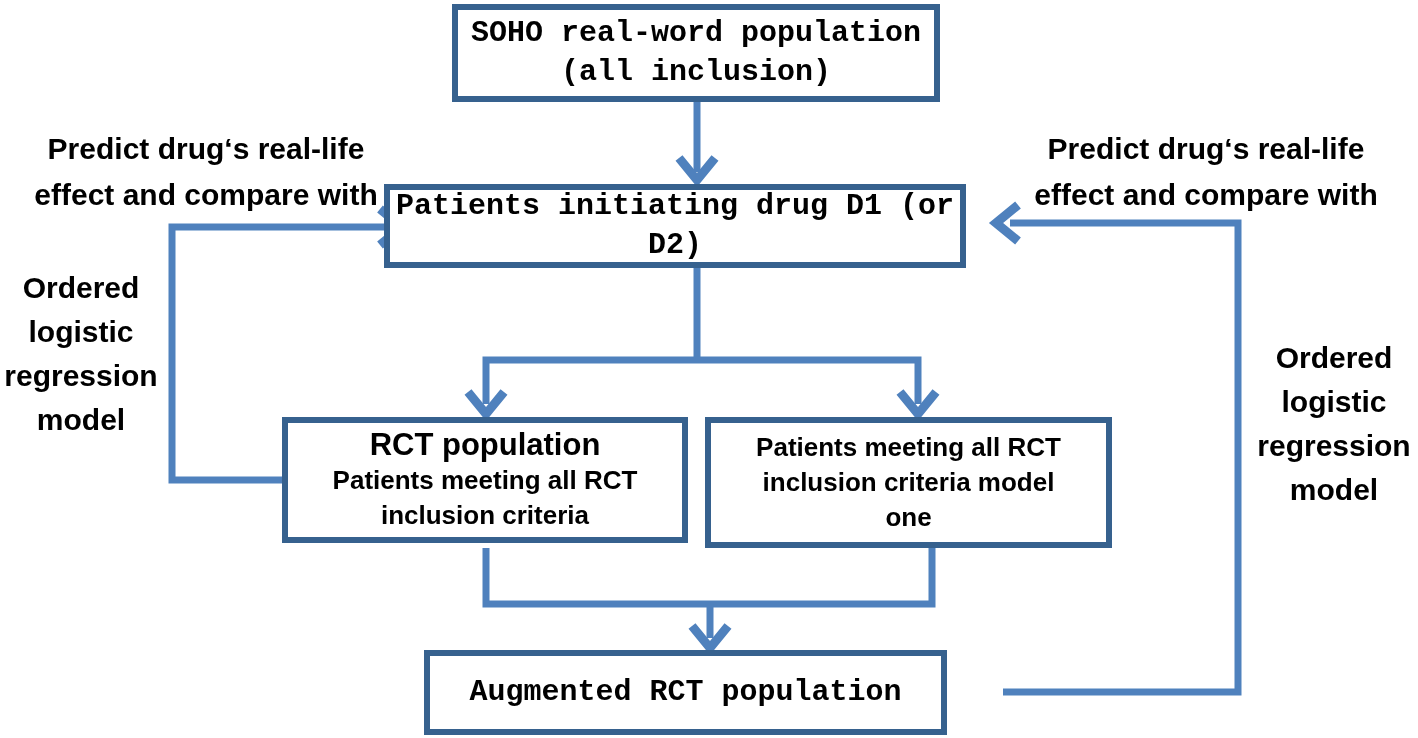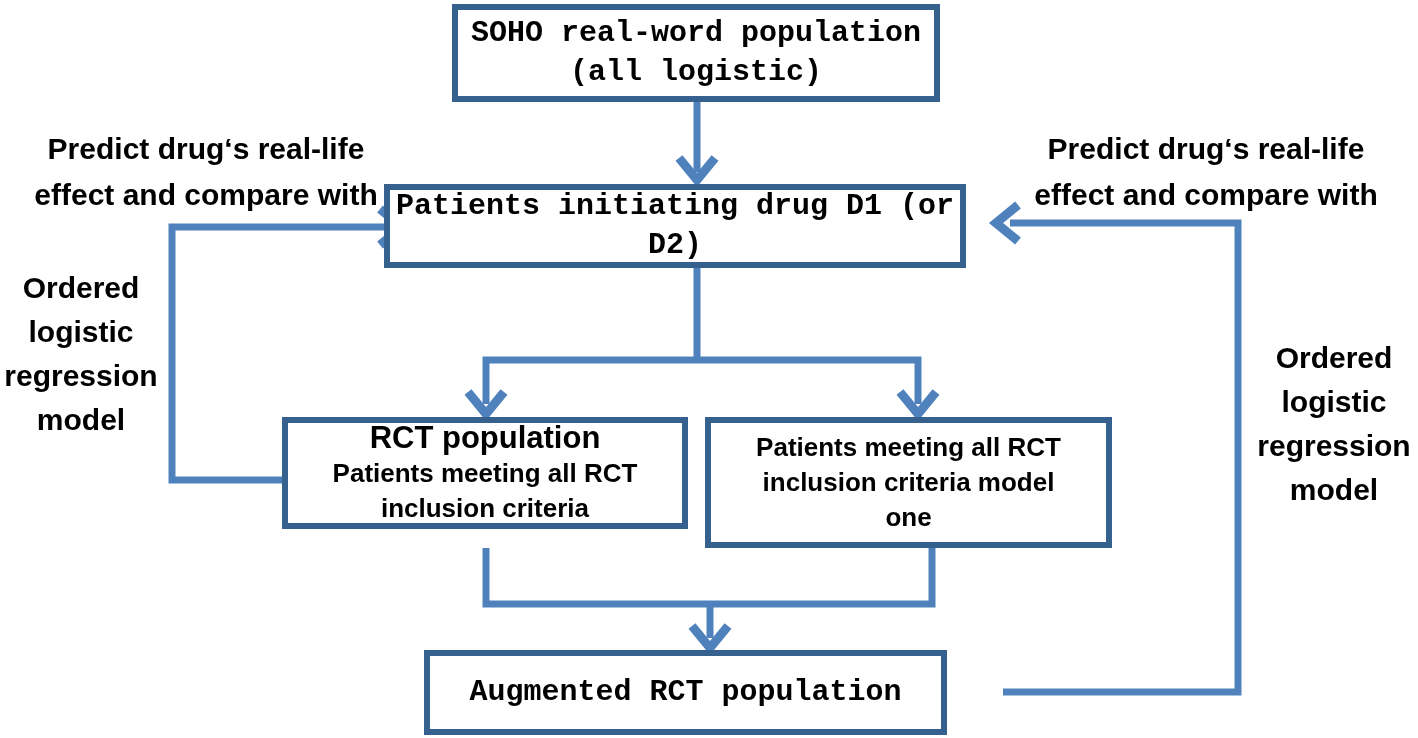--- a/index.html
+++ b/index.html
@@ -61,28 +61,28 @@
 
     <path class="wire" d="M285,480 L172,480 L172,227 L388,227"></path>
     <path class="arrowhead" d="M380,209 L402,227 L380,245"></path>
 
     <path class="wire" d="M1003,692 L1238,692 L1238,223 L1010,223"></path>
     <path class="arrowhead" d="M1018,205 L996,223 L1018,241"></path>
   </svg>
 
   <div class="node big" style="left:452px;top:4px;width:488px;height:98px;">
     <div>SOHO real-word population</div>
-    <div>(all logistic)</div>
+    <div>(all inclusion)</div>
   </div>
 
   <div class="node big" style="left:384px;top:184px;width:582px;height:84px;">
     <div>Patients initiating drug D1 (or D2)</div>
   </div>
 
-  <div class="node" style="left:282px;top:417px;width:406px;height:112px;">
+  <div class="node" style="left:282px;top:417px;width:406px;height:126px;">
     <div class="node-title">RCT population</div>
     <div class="mid">Patients meeting all RCT</div>
     <div class="mid">inclusion criteria</div>
   </div>
 
   <div class="node mid" style="left:705px;top:417px;width:407px;height:131px;">
     <div>Patients meeting all RCT</div>
     <div>inclusion criteria model</div>
     <div>one</div>
   </div>

